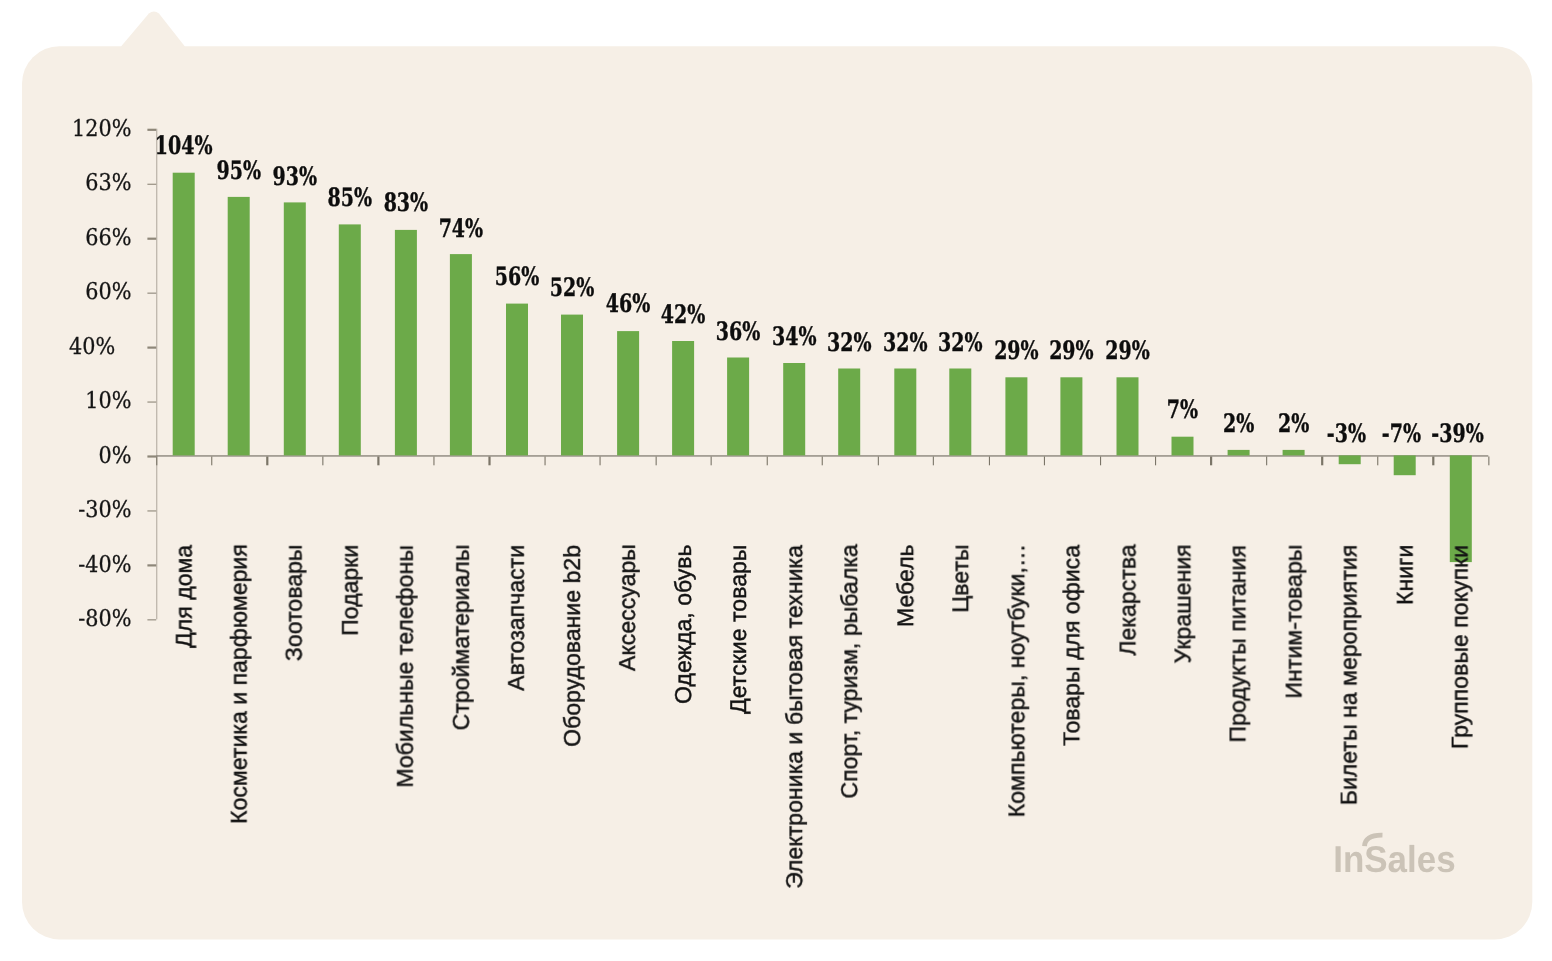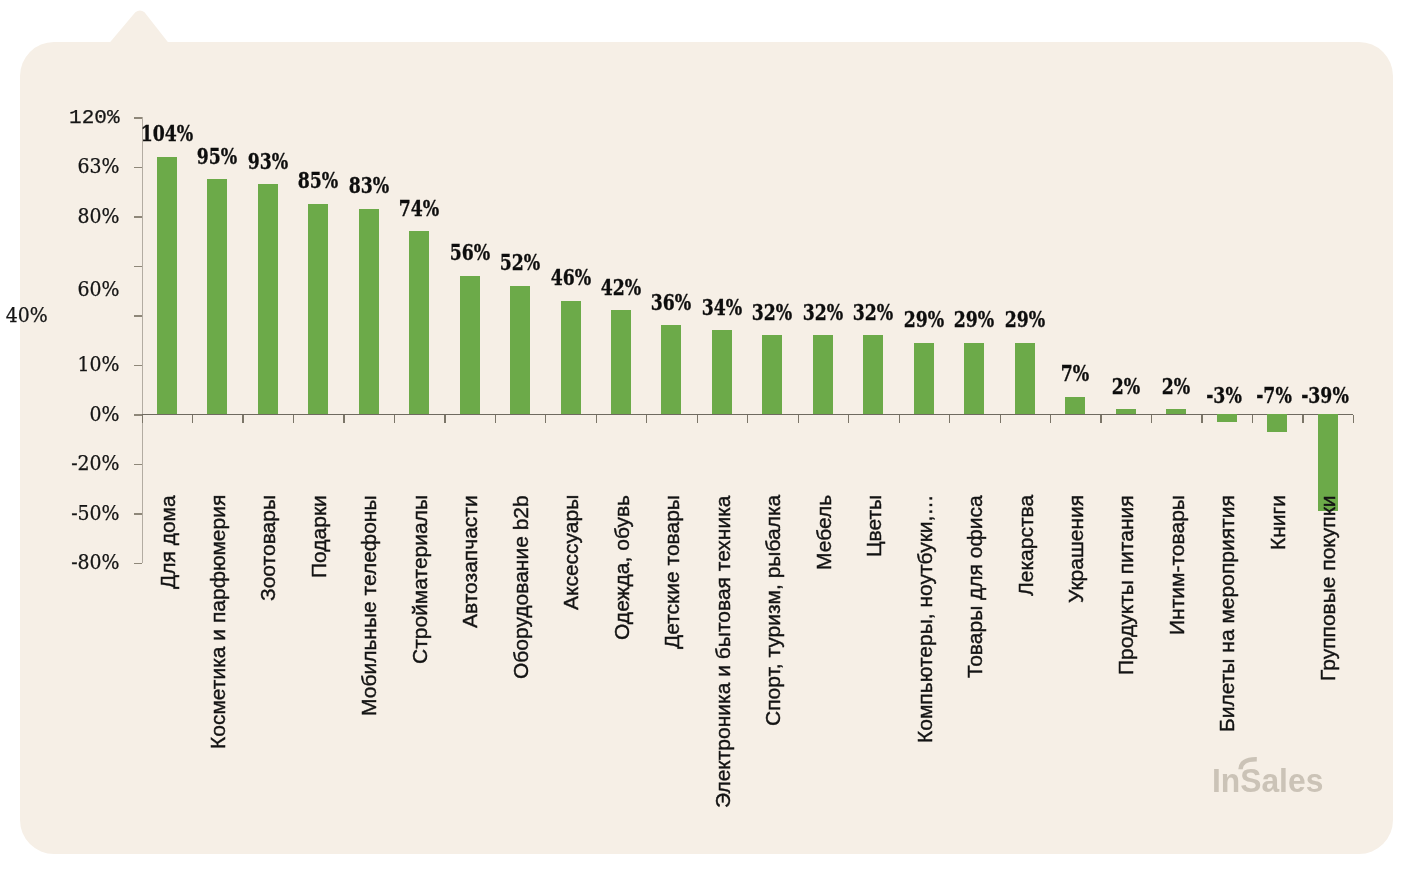--- a/index.html
+++ b/index.html
@@ -49,37 +49,37 @@
   <svg class="bubble-tail" viewBox="0 0 60 36" width="60" height="36">
     <path d="M -1 35.5 L 25.3 4.2 Q 30 0.6 34.5 4.2 L 59 35.5 Z" fill="#f6efe6"></path>
   </svg>
 
   <div class="bubble" style="background: rgb(246, 239, 230);"></div>
 
   <div class="plot" id="plot">
     <div class="axis-y"></div>
     <div class="axis-x" style="background: rgb(111, 106, 96);"></div>
   <div class="ytick" style="top: 0px;"></div>
-      <div class="ylabel" style="top: -10.4px; right: 1233.3px; font-family: Liberation Mono, monospace;">120%</div>
+      <div class="ylabel" style="top: -10.4px; right: 1233.3px;">120%</div>
       <div class="ytick" style="top: 49.49px;"></div>
       <div class="ylabel" style="top: 39.09px; right: 1233.3px;">63%</div>
       <div class="ytick" style="top: 98.98px;"></div>
-      <div class="ylabel" style="top: 88.58px; right: 1233.3px;">80%</div>
+      <div class="ylabel" style="top: 88.58px; right: 1233.3px;">66%</div>
       <div class="ytick" style="top: 148.48px;"></div>
-      <div class="ylabel" style="top: 138.08px; right: 1233.3px; margin-top: 24px;">60%</div>
+      <div class="ylabel" style="top: 138.08px; right: 1233.3px;">60%</div>
       <div class="ytick" style="top: 197.97px;"></div>
-      <div class="ylabel" style="top: 187.57px; right: 1305px; text-align: center;">40%</div>
+      <div class="ylabel" style="top: 187.57px; right: 1248px; text-align: center;">40%</div>
       <div class="ytick" style="top: 247.46px;"></div>
       <div class="ylabel" style="top: 237.06px; right: 1233.3px;">10%</div>
       <div class="ytick" style="top: 296.95px;"></div>
       <div class="ylabel" style="top: 286.55px; right: 1233.3px;">0%</div>
       <div class="ytick" style="top: 346.45px;"></div>
-      <div class="ylabel" style="top: 336.05px; right: 1233.3px;">-20%</div>
+      <div class="ylabel" style="top: 336.05px; right: 1233.3px;">-30%</div>
       <div class="ytick" style="top: 395.94px;"></div>
-      <div class="ylabel" style="top: 385.54px; right: 1233.3px;">-50%</div>
+      <div class="ylabel" style="top: 385.54px; right: 1233.3px;">-40%</div>
       <div class="ytick" style="top: 445.43px;"></div>
       <div class="ylabel" style="top: 435.03px; right: 1233.3px;">-80%</div>
       <div class="xtick" style="left: 0px;"></div>
       <div class="xtick" style="left: 50.47px;"></div>
       <div class="xtick" style="left: 100.94px;"></div>
       <div class="xtick" style="left: 151.41px;"></div>
       <div class="xtick" style="left: 201.88px;"></div>
       <div class="xtick" style="left: 252.35px;"></div>
       <div class="xtick" style="left: 302.82px;"></div>
       <div class="xtick" style="left: 353.3px;"></div>

